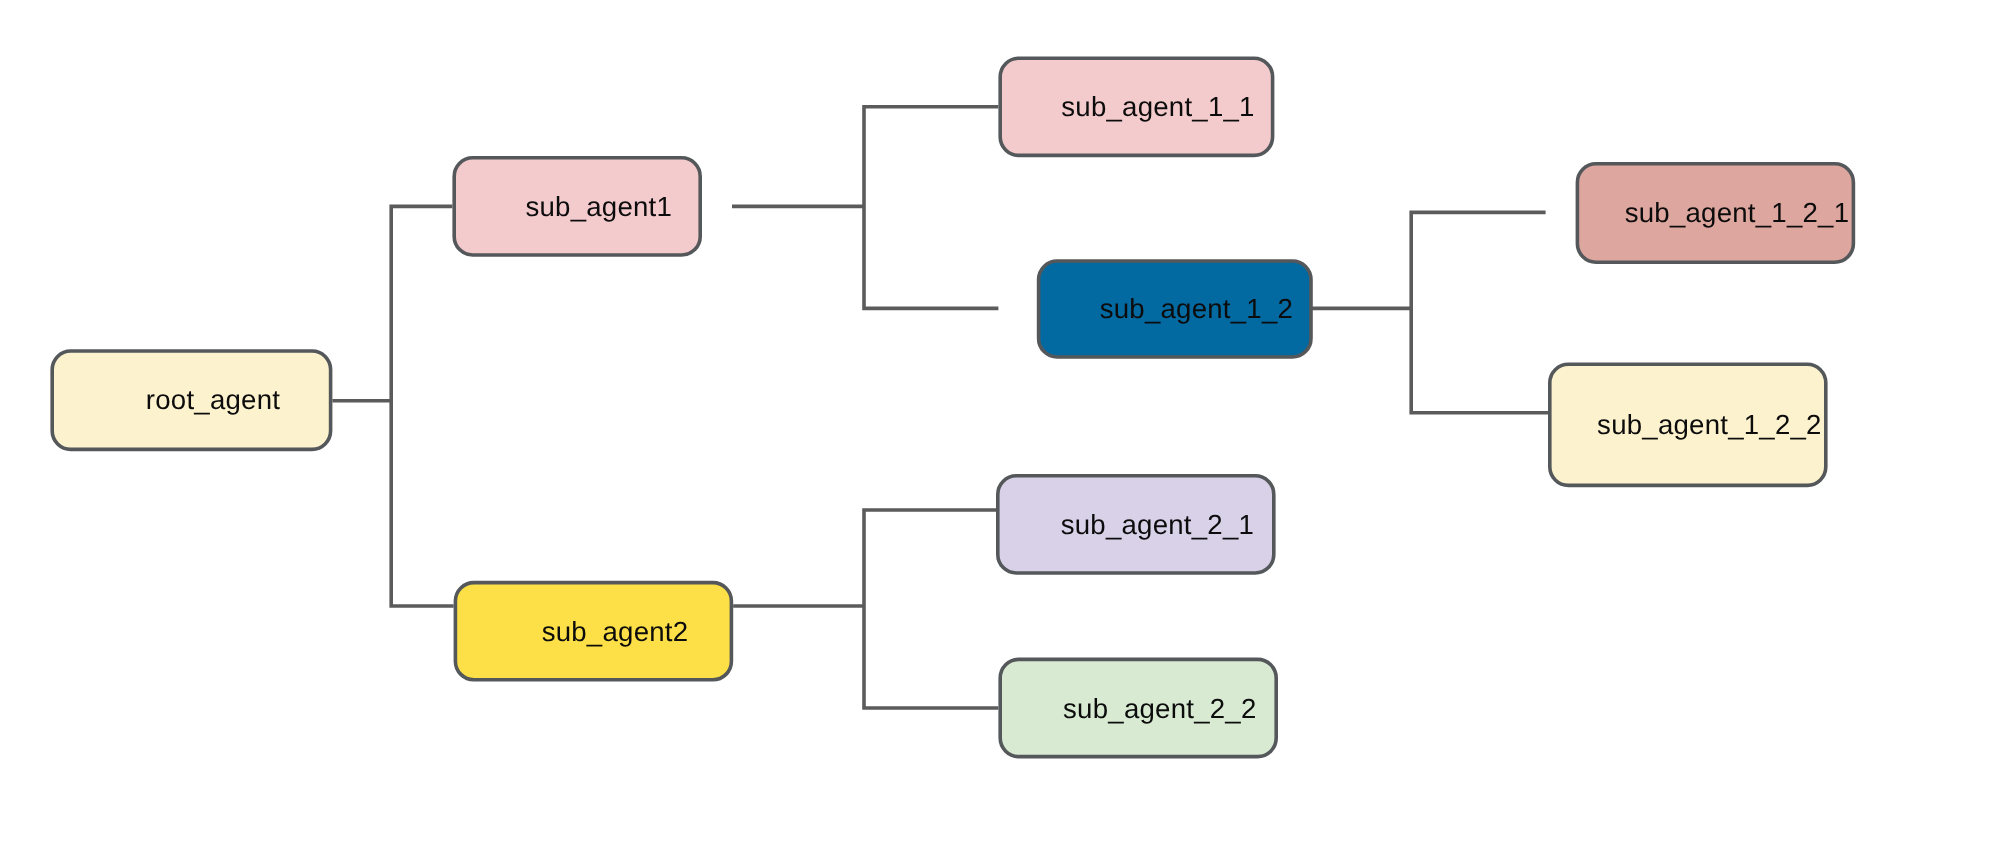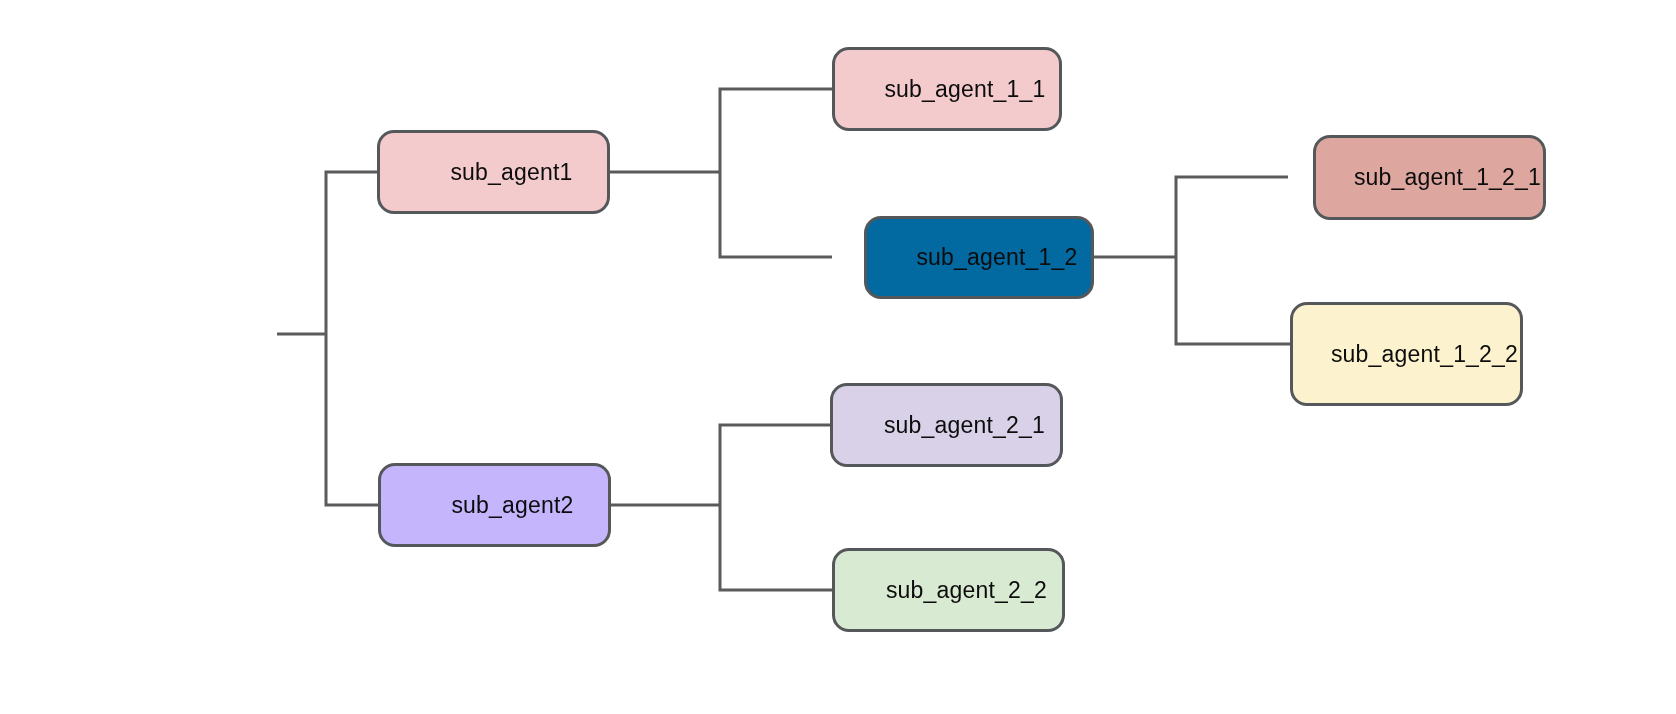--- a/index.html
+++ b/index.html
@@ -37,27 +37,27 @@
     align-items: center;
     justify-content: center;
     font-size: 23px;
     color: #0c0c0c;
     letter-spacing: 0.2px;
     white-space: nowrap;
     padding-left: 36px;
   }
   
   .n-root        { left: 42px;   top: 291px; width: 235px; height: 85px; }
-  .n-s1          { left: 377px;  top: 130px; width: 233px; height: 84px; }
+  .n-s1          { left: 377px;  top: 130px; width: 208px; height: 84px; }
   .n-s2          { left: 378px;  top: 463px; width: 233px; height: 84px; }
   .n-s11         { left: 832px;  top: 47px;  width: 230px; height: 84px; }
   .n-s12         { left: 832px;  top: 216px; width: 230px; height: 83px; }
   .n-s121        { left: 1288px; top: 135px; width: 233px; height: 85px; }
   .n-s122        { left: 1290px; top: 302px; width: 233px; height: 104px; text-align: right; }
-  .n-s21         { left: 830px;  top: 383px; width: 233px; height: 84px; text-align: center; }
+  .n-s21         { left: 830px;  top: 395px; width: 233px; height: 84px; text-align: center; }
   .n-s22         { left: 832px;  top: 548px; width: 233px; height: 84px; }
 </style>
 </head>
 <body style="background-color: rgb(255, 255, 255);">
 
 <div class="canvas">
 
   <svg class="edges-svg" viewBox="0 0 1676 714" xmlns="http://www.w3.org/2000/svg">
 
     <path d="M277 334 H326"></path>
@@ -66,26 +66,29 @@
     <path d="M610 172 H720"></path>
     <path d="M832 89 H720 V257 H832"></path>
 
     <path d="M1062 257 H1176"></path>
     <path d="M1288 177 H1176 V344 H1290"></path>
 
     <path d="M611 505 H720"></path>
     <path d="M830 425 H720 V590 H832"></path>
   </svg>
 
+  <div class="node n-root" style="background-color: rgb(252, 243, 206);">
+    <span>root_agent</span>
+  </div>
 
   <div class="node n-s1" style="background-color: rgb(244, 203, 205);">
     <span>sub_agent1</span>
   </div>
 
-  <div class="node n-s2" style="background-color: #c4b5fd;">
+  <div class="node n-s2" style="background-color: #fde047; margin-top: 21px;">
     <span>sub_agent2</span>
   </div>
 
   <div class="node n-s11" style="background-color: rgb(244, 203, 205);">
     <span>sub_agent_1_1</span>
   </div>
 
   <div class="node n-s12" style="background-color: #0369a1; margin-left: 32px;">
     <span>sub_agent_1_2</span>
   </div>

